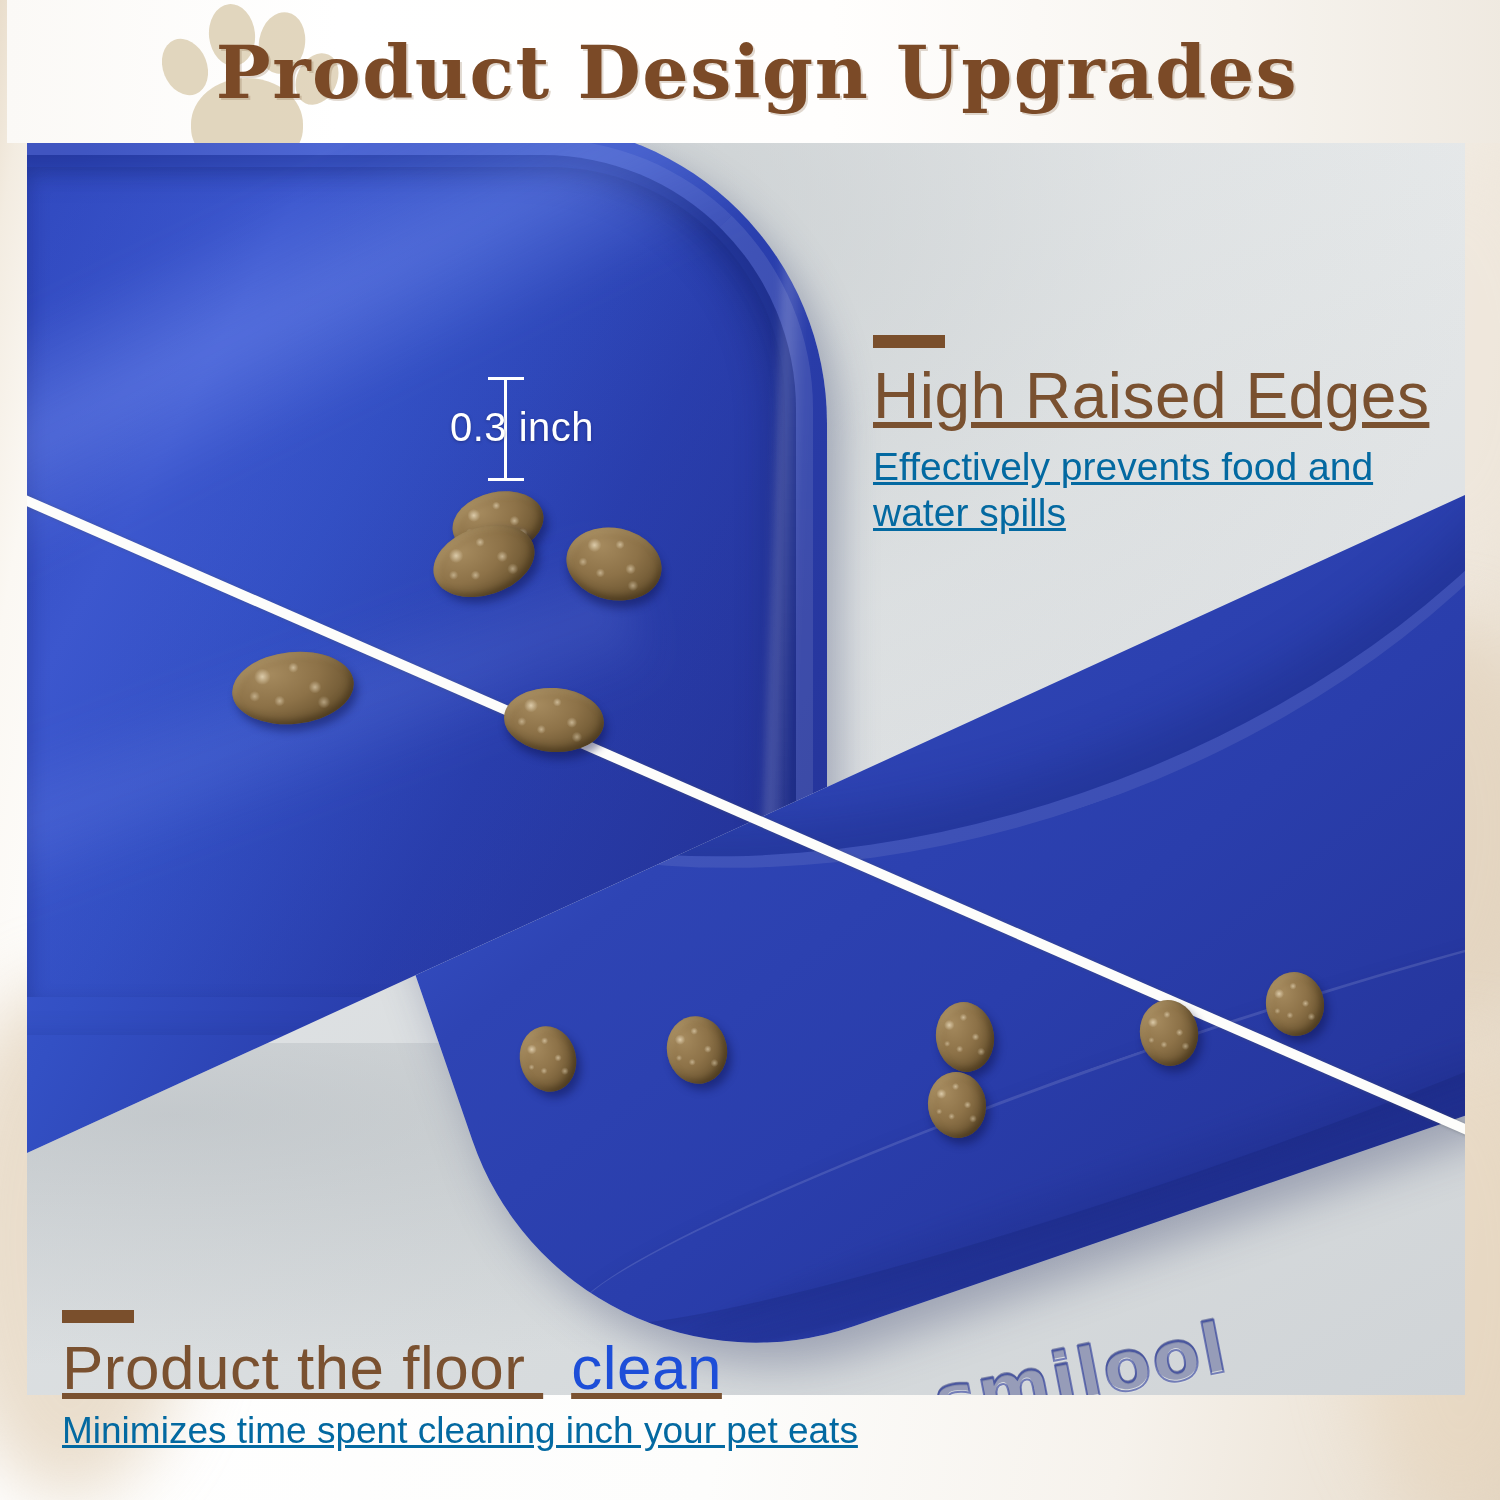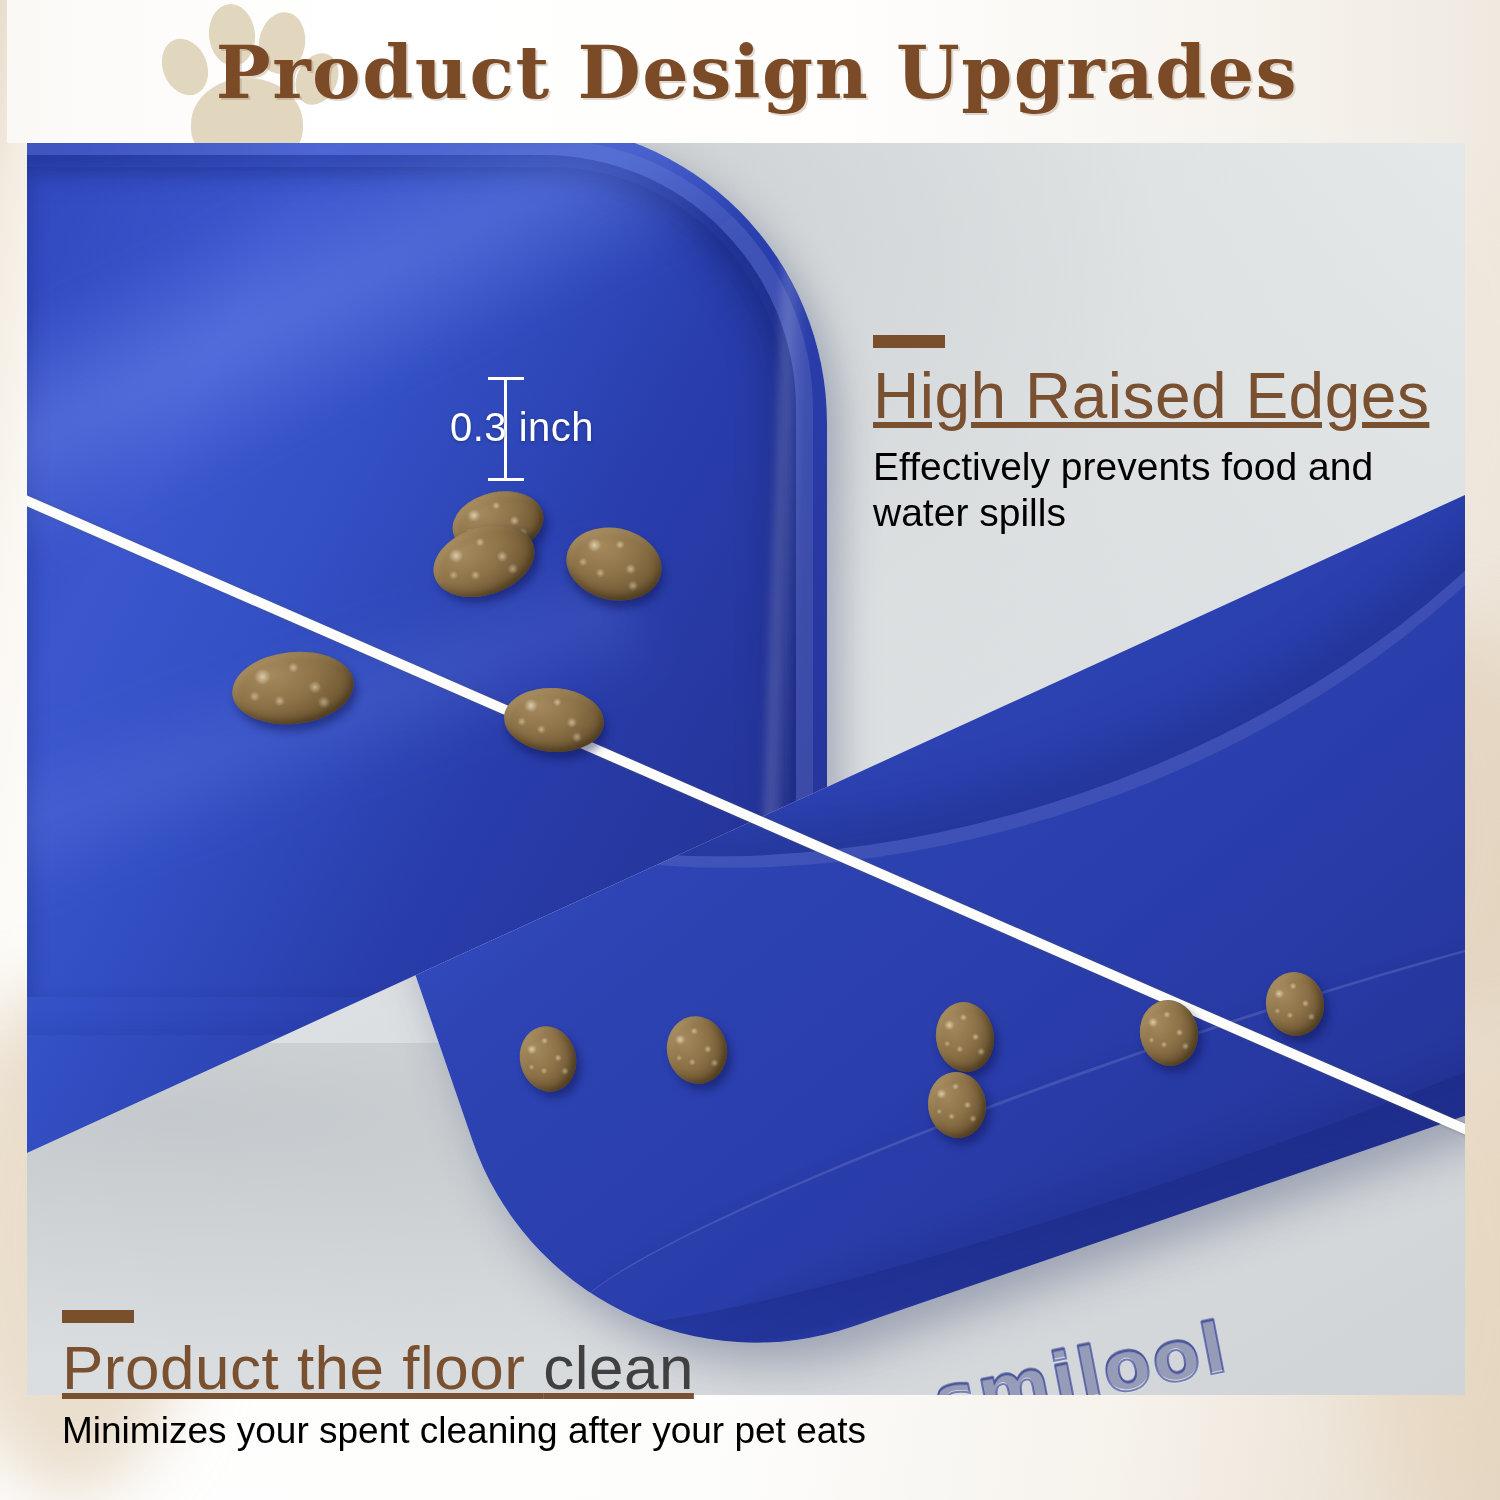--- a/index.html
+++ b/index.html
@@ -147,30 +147,30 @@
   .dim .cap-b{position:absolute;left:6px;top:107px;width:36px;height:3px;background:#ffffff;}
   .dim .lbl{position:absolute;left:-32px;top:34px;color:#ffffff;font-size:40px;
     font-family:"Liberation Sans", sans-serif;letter-spacing:.5px;white-space:nowrap;
     text-shadow:0 1px 3px rgba(20,30,90,.5);}
 
   
   .callout{position:absolute;}
   .dash{width:72px;height:13px;background:#7a4f2c;margin-bottom:12px;}
   .c-head{font-family:"Liberation Sans", sans-serif;
     font-weight:normal;color:#7a5130;letter-spacing:.5px;white-space:nowrap;text-decoration:underline;}
-  .c-sub{font-family:"Liberation Sans", sans-serif;color:#000000;}
+  .c-sub{font-family:"Liberation Sans", sans-serif;color:#0369a1;text-decoration:underline;}
 
   .callout-tr{left:846px;top:192px;}
   .callout-tr .c-head{font-size:64px;line-height:72px;}
   .callout-tr .c-sub{font-size:39px;line-height:46px;margin-top:12px;max-width:600px;}
 
   .callout-bl{left:62px;top:1310px;}
   .callout-bl .dash{width:72px;height:13px;margin-bottom:10px;}
   .callout-bl .c-head{font-size:62px;line-height:70px;}
-  .callout-bl .c-head .soft{color:#404040;}
+  .callout-bl .c-head .soft{color:#1d4ed8;margin-left:28px;}
   .callout-bl .c-sub{font-size:37px;line-height:44px;margin-top:6px;white-space:nowrap;}
 </style>
 </head>
 <body>
 
 <div id="stage">
 
   <div class="bg-room">
     <div class="bg-blob bg-b5"></div>
     <div class="bg-blob bg-b1"></div>
@@ -245,16 +245,16 @@
       <div class="dash"></div>
       <div class="c-head">High Raised Edges</div>
       <div class="c-sub">Effectively prevents food and water spills</div>
     </div>
 
   </div>
 
   <div class="callout callout-bl">
     <div class="dash"></div>
     <div class="c-head"><span>Product the floor </span><span class="soft">clean</span></div>
-    <div class="c-sub">Minimizes your spent cleaning after your pet eats</div>
+    <div class="c-sub">Minimizes time spent cleaning inch your pet eats</div>
   </div>
 
 </div>
 
 </body></html>

